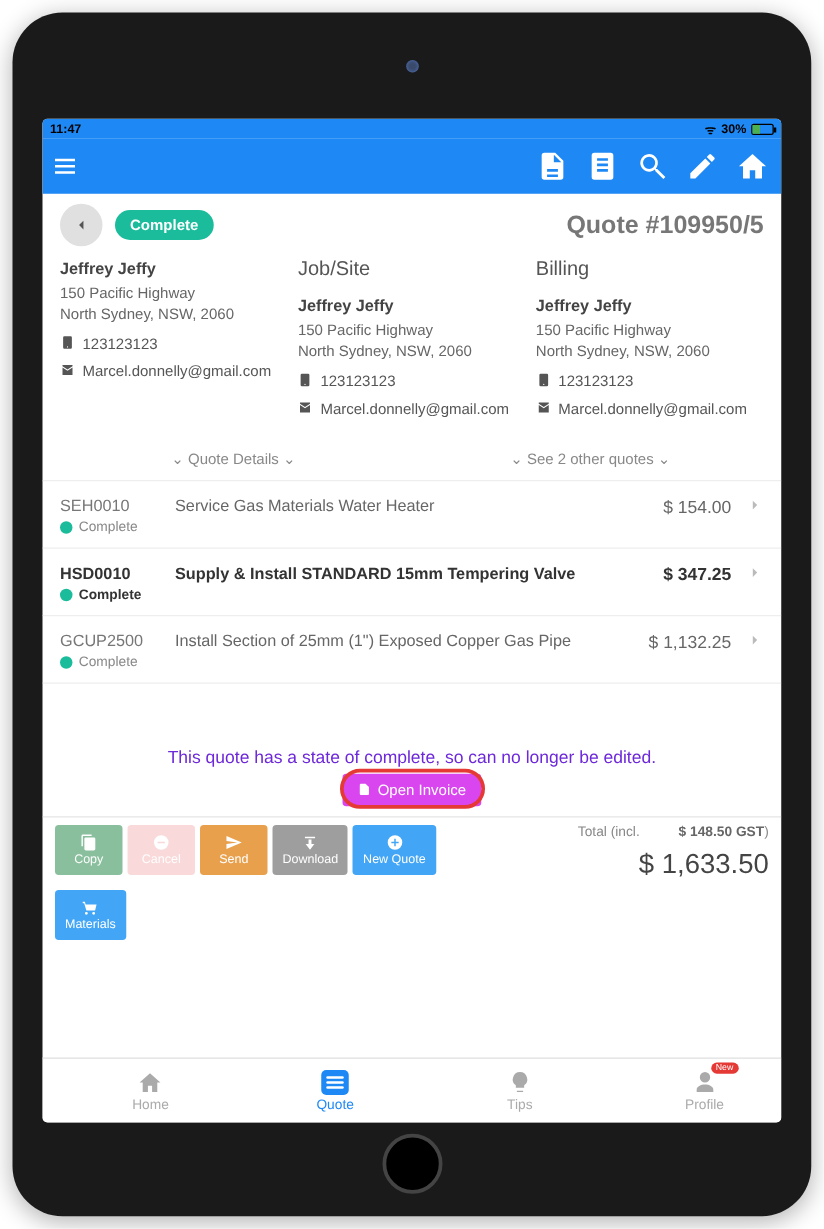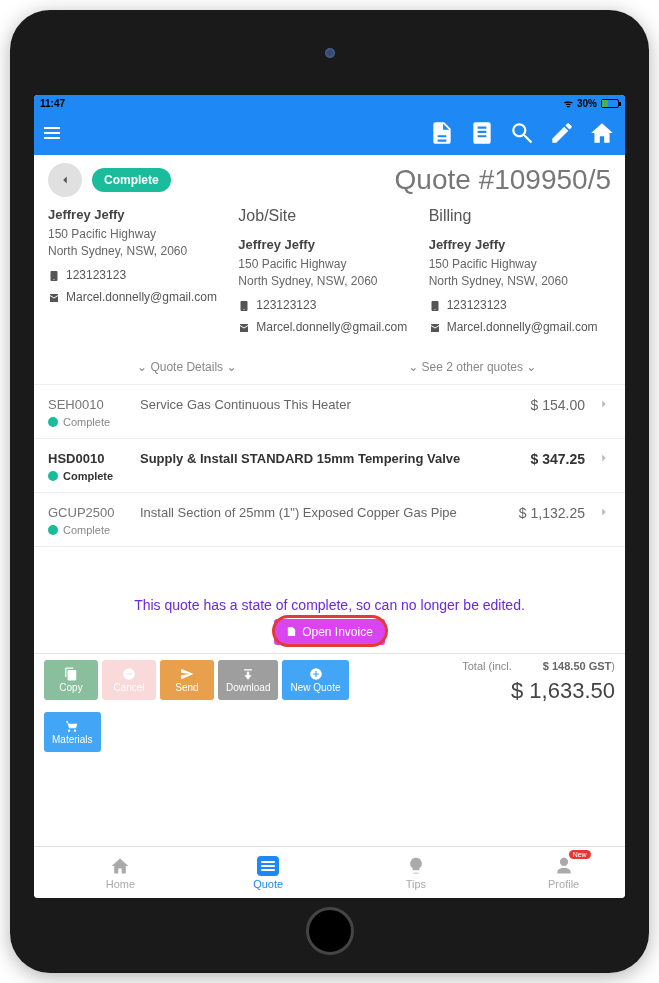--- a/index.html
+++ b/index.html
@@ -50,29 +50,29 @@
   display:flex; align-items:center; padding:8px 14px 6px; gap:10px;
 }
 .backbtn {
   width:34px; height:34px; border-radius:50%; background:#e0e0e0;
   display:flex; align-items:center; justify-content:center; color:#555;
 }
 .pill {
   background:#1abc9c; color:#fff; font-size:12px; font-weight:600;
   padding:5px 12px; border-radius:14px;
 }
-.qtitle { margin-left:auto; font-size:28px; color:#777; font-weight:400; }
+.qtitle { margin-left:auto; font-size:20px; color:#777; font-weight:700; }
 
 
 .cols { display:flex; padding:4px 14px 8px; gap:8px; }
 .col { flex:1; }
 .col h3 { font-size:16px; color:#555; font-weight:400; margin-bottom:12px; }
 .col .name { font-size:13px; font-weight:700; color:#444; margin-bottom:4px; }
 .col .addr { font-size:12px; color:#666; line-height:1.4; }
-.col .contact { margin-top:8px; font-size:12px; color:#555; display:flex; align-items:flex-end; gap:6px; }
+.col .contact { margin-top:8px; font-size:12px; color:#555; display:flex; align-items:flex-start; gap:6px; }
 .mini-ic { width:12px; height:12px; }
 .mini-ic svg { width:100%; height:100%; fill:#555; }
 
 
 .expanders { display:flex; padding:18px 14px 10px; gap:8px; }
 .expander {
   flex:1; text-align:center; font-size:12px; color:#888;
 }
 
 
@@ -256,21 +256,21 @@
     <div class="expander">⌄ <span>Quote Details</span> ⌄</div>
     <div class="expander">⌄ <span>See 2 other quotes</span> ⌄</div>
   </div>
 
   <div class="lines" id="lines-container">
         <div class="line">
     <div class="codecol">
       <div class="code">SEH0010</div>
       <div class="lstatus"><span class="dot"></span>Complete</div>
     </div>
-    <div class="desc">Service Gas Continuous This Heater</div>
+    <div class="desc">Service Gas Materials Water Heater</div>
     <div class="price">$ 154.00</div>
     <div class="chev">
       <svg viewBox="0 0 24 24" width="14" height="14">
               <path fill="#bbb" d="M9 6l6 6-6 6V6z"></path>
             </svg>
     </div>
         </div>
         <div class="line active">
     <div class="codecol">
       <div class="code">HSD0010</div>

